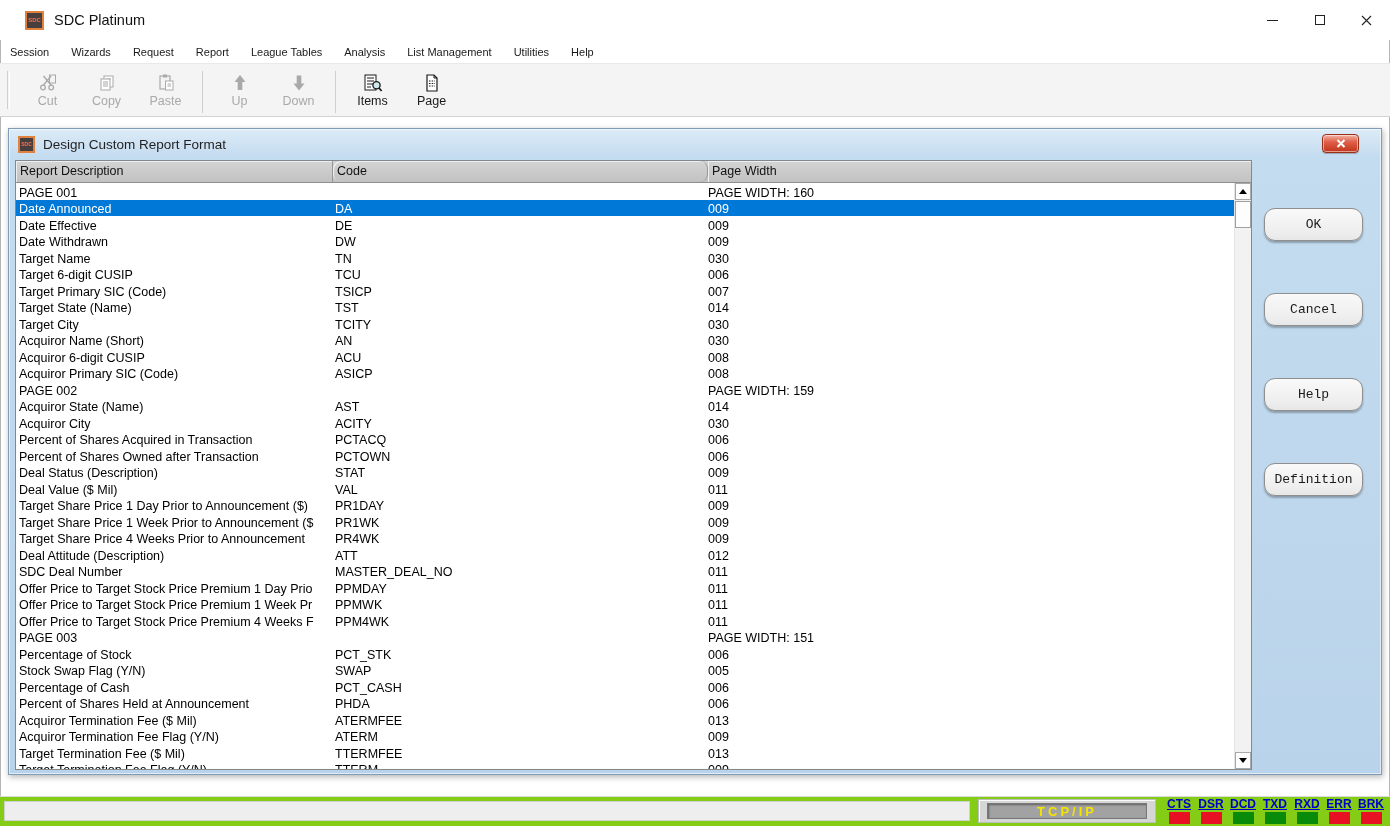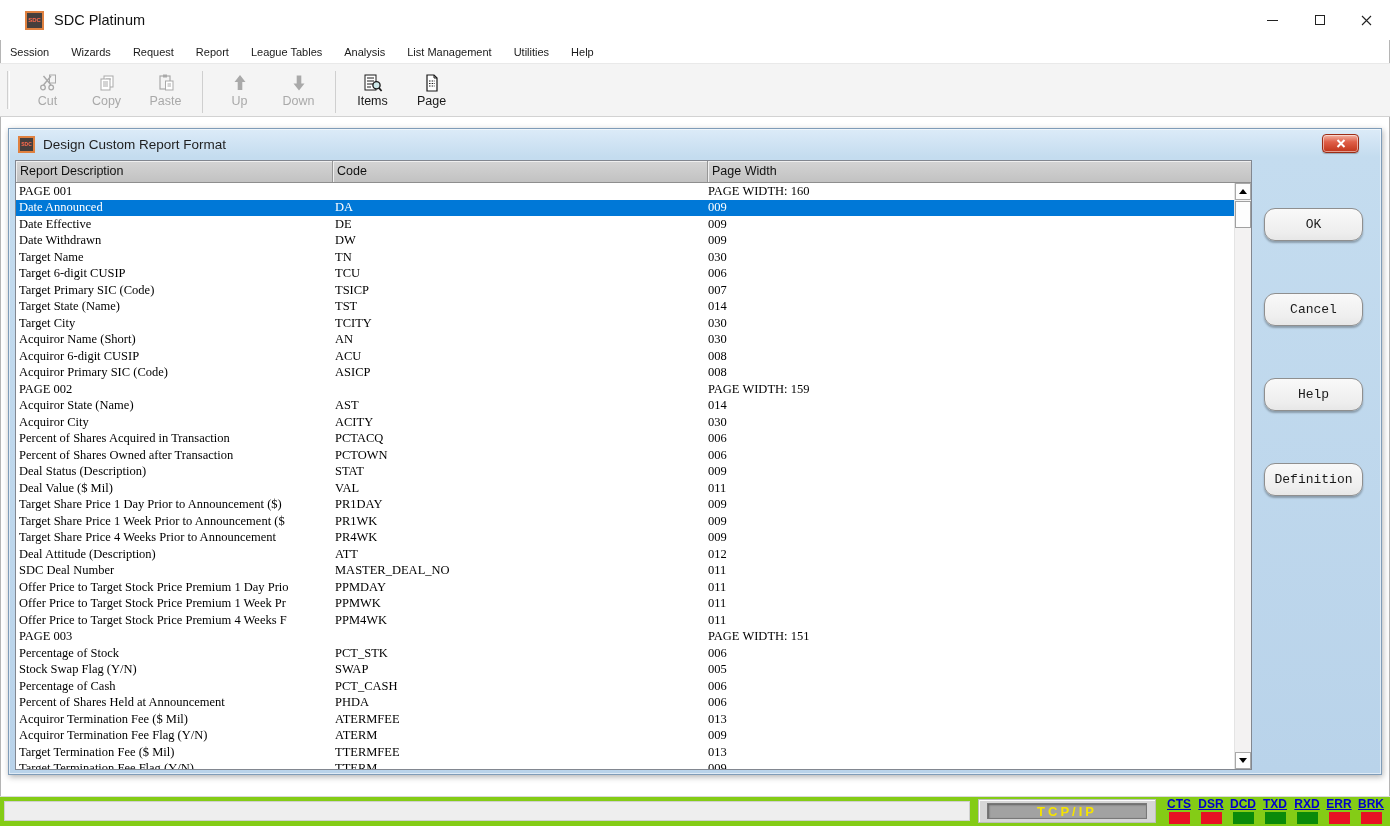--- a/index.html
+++ b/index.html
@@ -41,23 +41,23 @@
   .dlg-close{ position:absolute; top:5px; right:22px; width:37px; height:19px; border-radius:4px;
     background:linear-gradient(180deg,#f2b5a5 0%,#e0604a 40%,#c53a20 92%);
     border:1px solid #9c2d16; box-shadow:inset 0 0 0 1px rgba(255,255,255,.5), 0 1px 1px rgba(0,0,0,.25);
     display:flex; align-items:center; justify-content:center; }
   
   .list{ position:absolute; left:6px; top:31px; width:1237px; height:610px; background:#fff; border:1px solid #828790; }
   .list-header{ position:absolute; top:0; left:0; right:0; height:22px; display:flex;
     background:linear-gradient(#d4d4d4,#c2c2c2); border-bottom:1px solid #8e8e8e; }
   .hcell{ padding:3px 0 0 4px; font-size:12.5px; color:#111; border-right:1px solid #979797;
     box-shadow:inset 1px 1px 0 #efefef; white-space:nowrap; overflow:hidden; }
-  .h-desc{ width:317px; } .h-code{ width:375px; } .h-width{ flex:1; border-right:none; }
+  .h-desc{ width:317px; } .h-code{ width:375px;border-radius:8px; } .h-width{ flex:1; border-right:none; }
   .list-body{ position:absolute; top:22px; left:0; right:17px; bottom:0; overflow:hidden; }
-  .trow{ display:flex; height:16.5px; align-items:center; font-size:12.5px; color:#000; white-space:nowrap; cursor:default;font-family:Liberation Serif, serif; }
+  .trow{ display:flex; height:16.5px; align-items:flex-end; font-size:12.5px; color:#000; white-space:nowrap; cursor:default; }
   .trow.selected{ background:#0078d7; color:#fff; }
   .c-desc{ width:317px; padding-left:3px; overflow:hidden; }
   .c-code{ width:375px; padding-left:2px; overflow:hidden; }
   .c-width{ flex:1; overflow:hidden; }
   
   .scrollbar{ position:absolute; top:22px; right:0; width:17px; bottom:0; background:#f3f2f2; border-left:1px solid #e4e4e4; }
   .sb-btn{ position:absolute; left:0; right:0; height:17px; background:#fdfdfd; border:1px solid #a8a8a8;
     display:flex; align-items:center; justify-content:center; }
   .sb-up{ top:0; } .sb-down{ bottom:0; }
   .sb-thumb{ position:absolute; left:0; right:0; top:18px; height:27px; background:#fdfdfd; border:1px solid #a0a0a0; }

